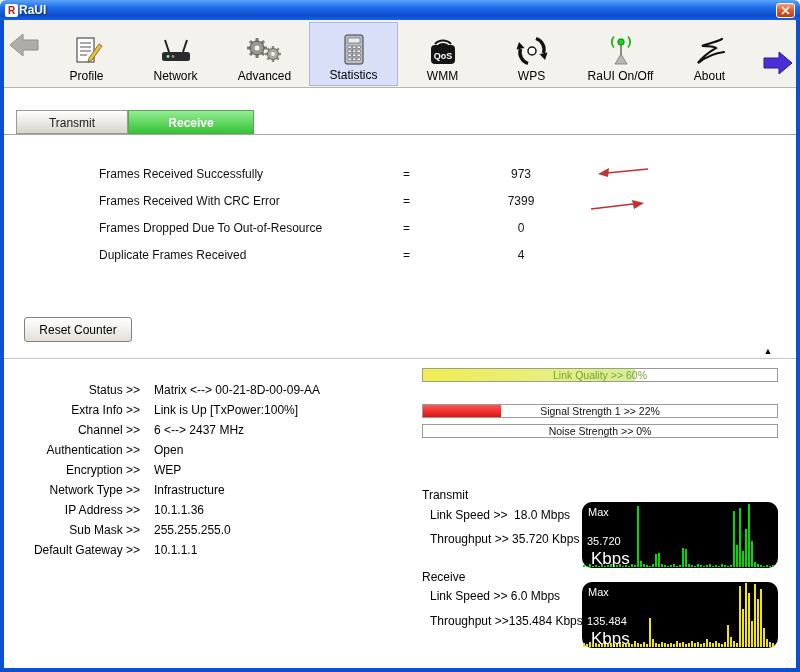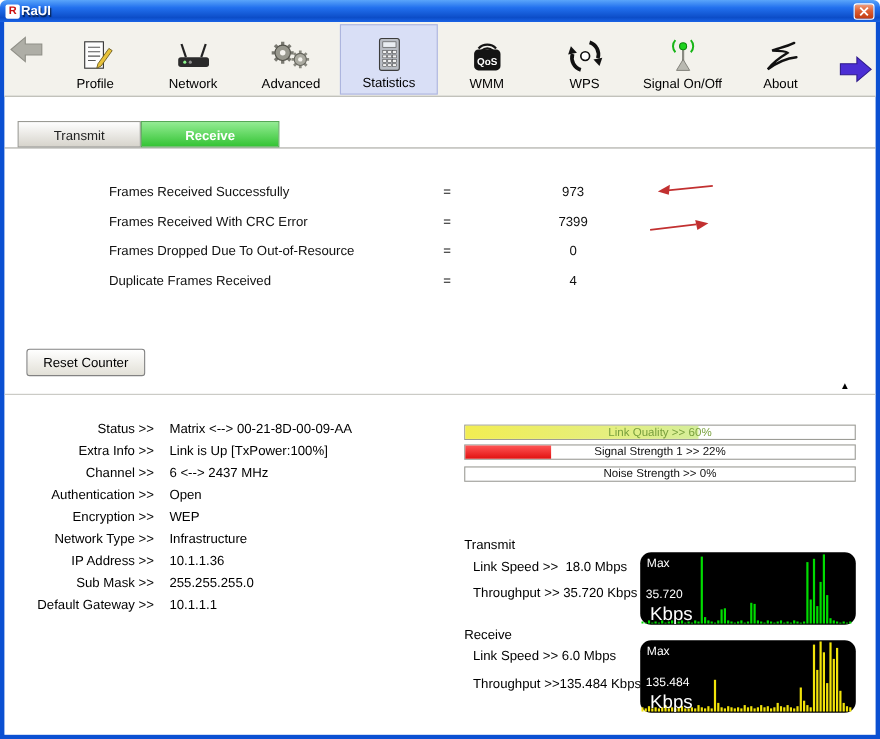--- a/index.html
+++ b/index.html
@@ -214,21 +214,21 @@
     <div class="tool-btn">
       <span class="tool-icon">
         <svg width="30" height="34" viewBox="0 0 30 34">
           <path d="M8 2.5 A8 8 0 0 0 8 13.5" fill="none" stroke="#17B517" stroke-width="1.8"></path>
           <path d="M22 2.5 A8 8 0 0 1 22 13.5" fill="none" stroke="#17B517" stroke-width="1.8"></path>
           <line x1="15" y1="11" x2="15" y2="26" stroke="#8A8A82" stroke-width="2"></line>
           <polygon points="9,30 21,30 15,20" fill="#B9B9B1" stroke="#77776F" stroke-width="0.8"></polygon>
           <circle cx="15" cy="8" r="3.2" fill="#1ED21E" stroke="#0C8A0C"></circle>
         </svg>
       </span>
-      <span class="tool-label">Signal On/Off</span>
+      <span class="tool-label">RaUI On/Off</span>
     </div>
 
     <div class="tool-btn">
       <span class="tool-icon">
         <svg width="34" height="32" viewBox="0 0 34 32">
           <path d="M29 3 C21 7 13 8 9 10 C15 10 21 10 23 12 C18 15 11 19 5 27 C13 21 21 17 31 16" fill="none" stroke="#111" stroke-width="2.2" stroke-linecap="round"></path>
         </svg>
       </span>
       <span class="tool-label">About</span>
     </div>
@@ -316,21 +316,21 @@
     <div class="ls-row" style="top:523px">
       <span class="ls-label">Sub Mask &gt;&gt;</span>
       <span class="ls-value">255.255.255.0</span>
     </div>
     <div class="ls-row" style="top:543px">
       <span class="ls-label">Default Gateway &gt;&gt;</span>
       <span class="ls-value">10.1.1.1</span>
     </div>
   </div>
 
-  <div class="qbar" style="top:386px">
+  <div class="qbar" style="top:368px">
     <div class="qbar-fill fill-quality" style="width: 60%;"></div>
     <div class="qbar-text qt-quality">Link Quality &gt;&gt; 60%</div>
   </div>
   <div class="qbar" style="top:404px">
     <div class="qbar-fill fill-signal" style="width: 22%;"></div>
     <div class="qbar-text qt-dark">Signal Strength 1 &gt;&gt; 22%</div>
   </div>
   <div class="qbar" style="top:424px">
     <div class="qbar-fill" style="width: 0%;"></div>
     <div class="qbar-text qt-dark">Noise Strength &gt;&gt; 0%</div>

